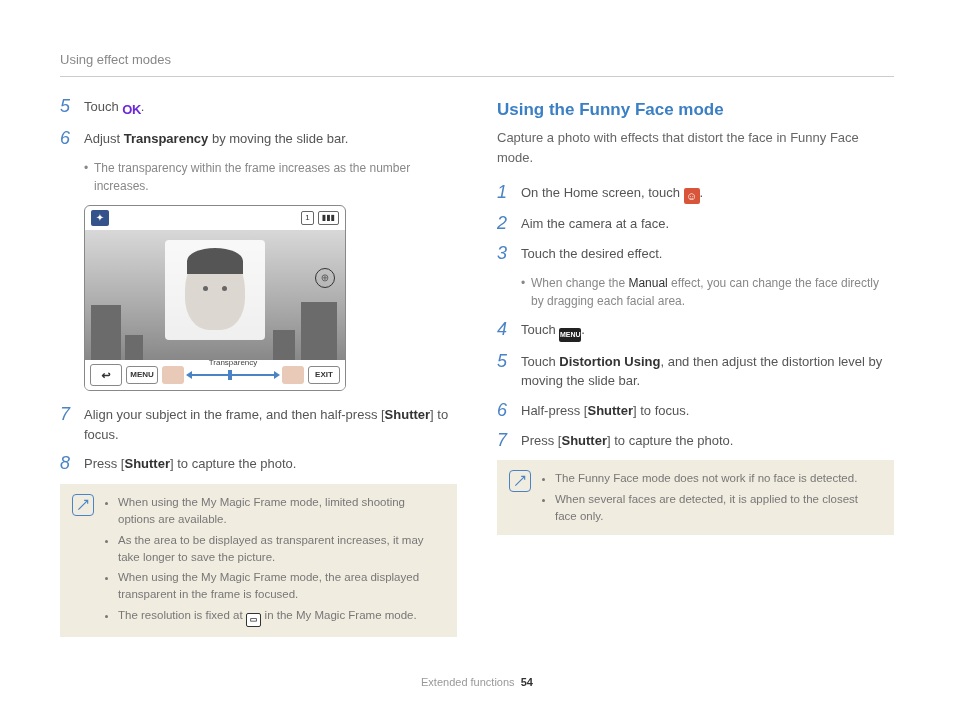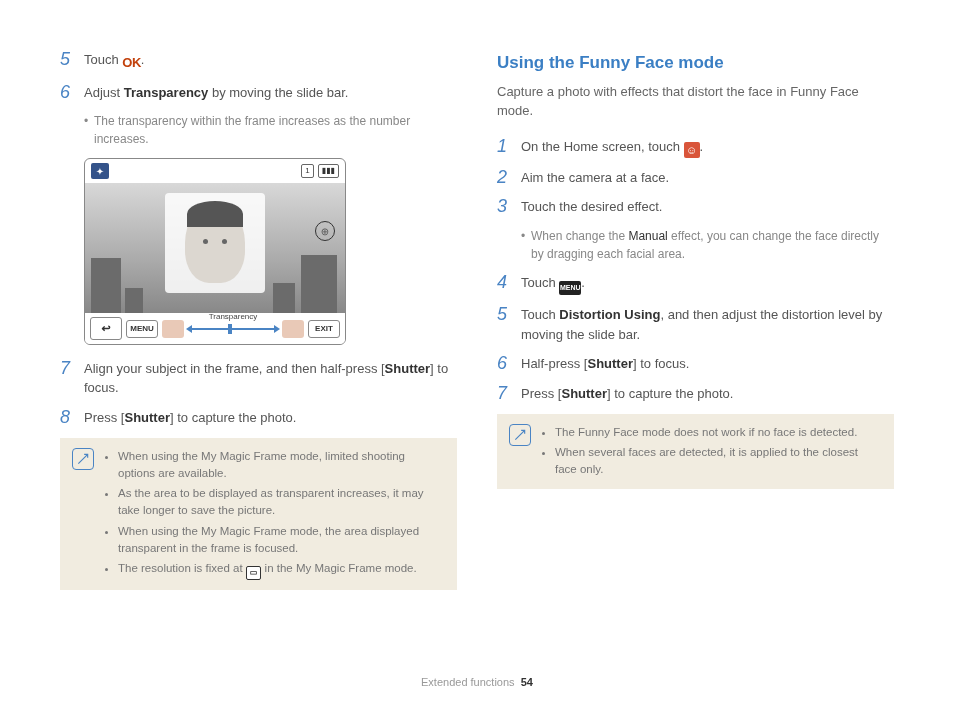--- a/index.html
+++ b/index.html
@@ -163,36 +163,37 @@
   .note li { margin-bottom:3px; }
   .note li:last-child { margin-bottom:0; }
 
   
   .inline-icon {
     display:inline-flex; align-items:center; justify-content:center;
     vertical-align: -3px;
     border-radius:2px;
     font-size:9px; font-weight:bold;
   }
-  .ok-icon { font-family: Arial; font-weight:bold; font-size:13px; color:#c2410c; letter-spacing:-.5px;}
+  .ok-icon { font-family: Arial; font-weight:bold; font-size:13px; color:#6d28d9; letter-spacing:-.5px;}
   .menu-chip { background:#222; color:#fff; width:22px; height:14px; font-size:7px; border-radius:2px;}
   .funnyface-chip { background:#d9553a; width:16px; height:16px; border-radius:2px;}
   .funnyface-chip::before { content:"☺"; color:#fff; font-size:11px; line-height:16px; display:block; text-align:center;}
   .res-chip { border:1px solid #333; padding:0 3px; height:12px; font-size:8px; color:#333; background:#fff;}
 
   .footer {
     text-align:center; font-size:11px; color:#999;
     padding-top:14px;
   }
   .footer .pgnum { color:#333; font-weight:bold; }
 </style>
 </head>
 <body>
 
 <div class="page">
+  <div class="header-title">Using effect modes</div>
 
   <div class="columns">
 
     <div class="col">
 
       <div class="step">
         <div class="step-num">5</div>
         <div class="step-body">
           <span>Touch </span><span class="inline-icon ok-icon">OK</span><span>.</span>
         </div>

